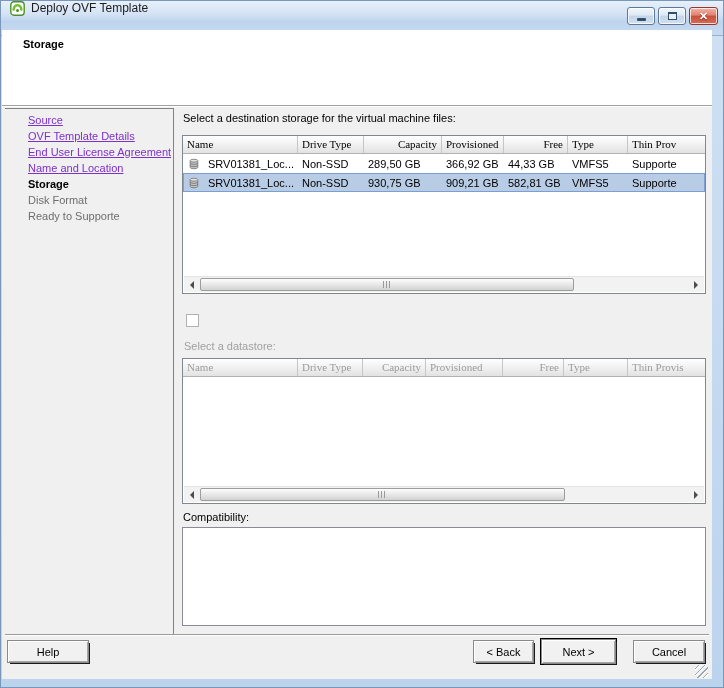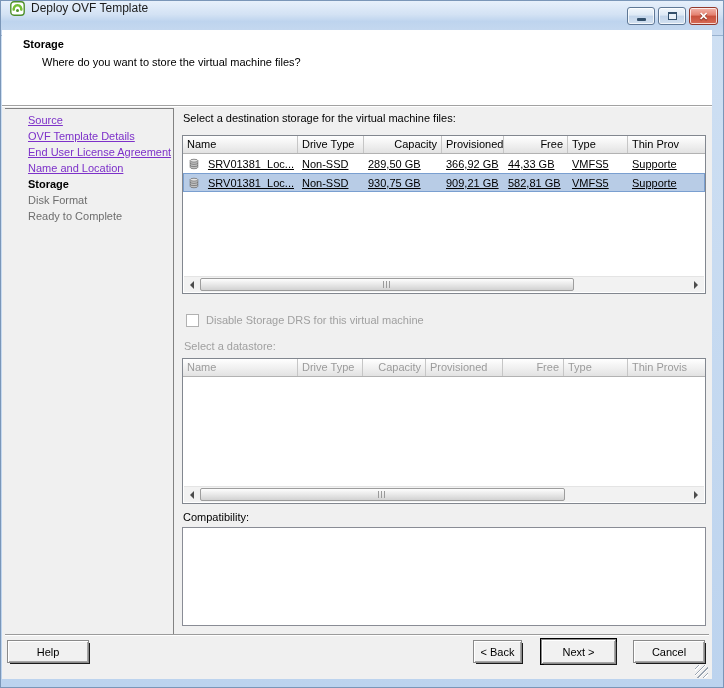--- a/index.html
+++ b/index.html
@@ -45,24 +45,24 @@
   .s-upcoming { color:#6e6e6e; }
 
   
   .lbl { position:absolute; white-space:nowrap; }
   .lbl.dis { color:#a0a0a0; }
 
   .tbl { position:absolute; left:180px; width:524px; background:#fff;
          border:1px solid #82878f; }
   .tbl-head { display:flex; height:18px; background:linear-gradient(#ffffff,#eeeeee 60%,#e2e2e2);
               border-bottom:1px solid #b2b2b2; }
-  .th { border-right:1px solid #c6c6c6; padding:2px 4px 0 4px; overflow:hidden; white-space:nowrap; }
+  .th { border-right:1px solid #c6c6c6; padding:2px 4px 0 4px; overflow:hidden; white-space:nowrap;font-family:Liberation Serif, serif; }
   .th.r { text-align:right; }
   .tbl.dis .th { color:#9b9b9b; }
-  .tr { display:flex; height:19px; align-items:center;text-decoration:underline; }
+  .tr { display:flex; height:19px; align-items:center; }
   .td { padding:0 4px; overflow:hidden; white-space:nowrap; }
   .td.r { text-align:left; }
   .tr.selected { background:#b8cce6; box-shadow:inset 0 0 0 1px #7a9fd0; }
   .namecell { display:flex; align-items:center; gap:9px; padding-left:6px; }
 
   .hscroll { position:absolute; left:1px; right:1px; bottom:1px; height:16px; background:#f2f2f2;
              display:flex; align-items:center; border-top:1px solid #e4e4e4; }
   .sb-btn { width:16px; height:16px; display:flex; align-items:center; justify-content:center; }
   .tri-l { width:0; height:0; border-top:4px solid transparent; border-bottom:4px solid transparent;
            border-right:4px solid #4d4d4d; }
@@ -117,32 +117,31 @@
       <div class="wbtn close" title="Close">
           <span class="glyph-close">✕</span>
         </div>
     </div>
   </div>
 
   <div id="content">
 
     <div class="head-white">
       <div class="head-title">Storage</div>
-      <div class="head-sub">Where do you want to store the virtual machine files?</div>
     </div>
     <div class="head-divider"></div>
 
     <div class="sidebar">
       <div class="item s-link" style="top:5px;">Source</div>
       <div class="item s-link" style="top:21px;">OVF Template Details</div>
       <div class="item s-link" style="top:37px;">End User License Agreement</div>
       <div class="item s-link" style="top:53px;">Name and Location</div>
       <div class="item s-current" style="top:69px;">Storage</div>
       <div class="item s-upcoming" style="top:85px;">Disk Format</div>
-      <div class="item s-upcoming" style="top:101px;">Ready to Complete</div>
+      <div class="item s-upcoming" style="top:101px;">Ready to Supporte</div>
     </div>
 
     <div class="lbl" style="left:181px; top:82px;">Select a destination storage for the virtual machine files:</div>
 
     <div class="tbl" style="top:105px; height:159px;">
       <div class="tbl-head">
         <div class="th" style="width:115px;">Name</div>
         <div class="th" style="width:66px;">Drive Type</div>
         <div class="th r" style="width:78px;">Capacity</div>
         <div class="th" style="width:62px;">Provisioned</div>
@@ -194,21 +193,20 @@
               <div class="sb-grip"></div>
             </div>
         </div>
         <div class="sb-btn">
             <div class="tri-r"></div>
           </div>
       </div>
     </div>
 
     <div class="checkbox"></div>
-    <div class="lbl dis" style="left:204px; top:284px;">Disable Storage DRS for this virtual machine</div>
 
     <div class="lbl dis" style="left:182px; top:310px;">Select a datastore:</div>
 
     <div class="tbl dis" style="top:328px; height:146px;">
       <div class="tbl-head">
         <div class="th" style="width:115px;">Name</div>
         <div class="th" style="width:65px;">Drive Type</div>
         <div class="th r" style="width:63px;">Capacity</div>
         <div class="th" style="width:77px;">Provisioned</div>
         <div class="th r" style="width:61px;">Free</div>
@@ -229,20 +227,20 @@
             <div class="tri-r"></div>
           </div>
       </div>
     </div>
 
     <div class="lbl" style="left:181px; top:481px;">Compatibility:</div>
     <div class="compat-box"></div>
 
     <div class="footer-sep"></div>
     <button class="btn" style="left:5px;  top:610px; width:82px;">Help</button>
-    <button class="btn" style="left:471px; top:610px; width:49px;">&lt; Back</button>
+    <button class="btn" style="left:471px; top:610px; width:61px;">&lt; Back</button>
     <button class="btn default" style="left:539px; top:609px; width:75px; height:25px;">Next &gt;</button>
     <button class="btn" style="left:631px; top:610px; width:72px;">Cancel</button>
 
     <div class="resize-grip"></div>
   </div>
 
 </div>
 
 </body></html>

